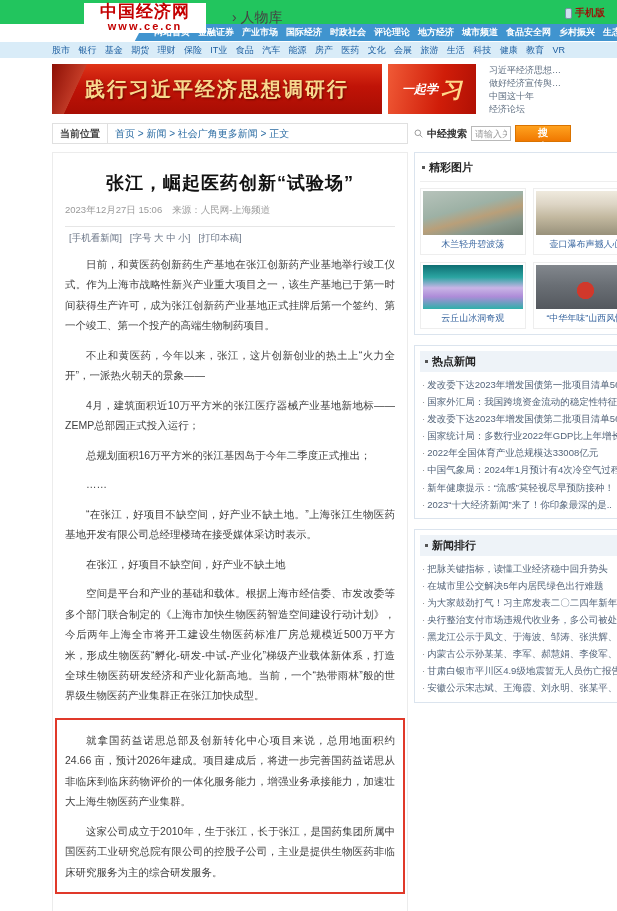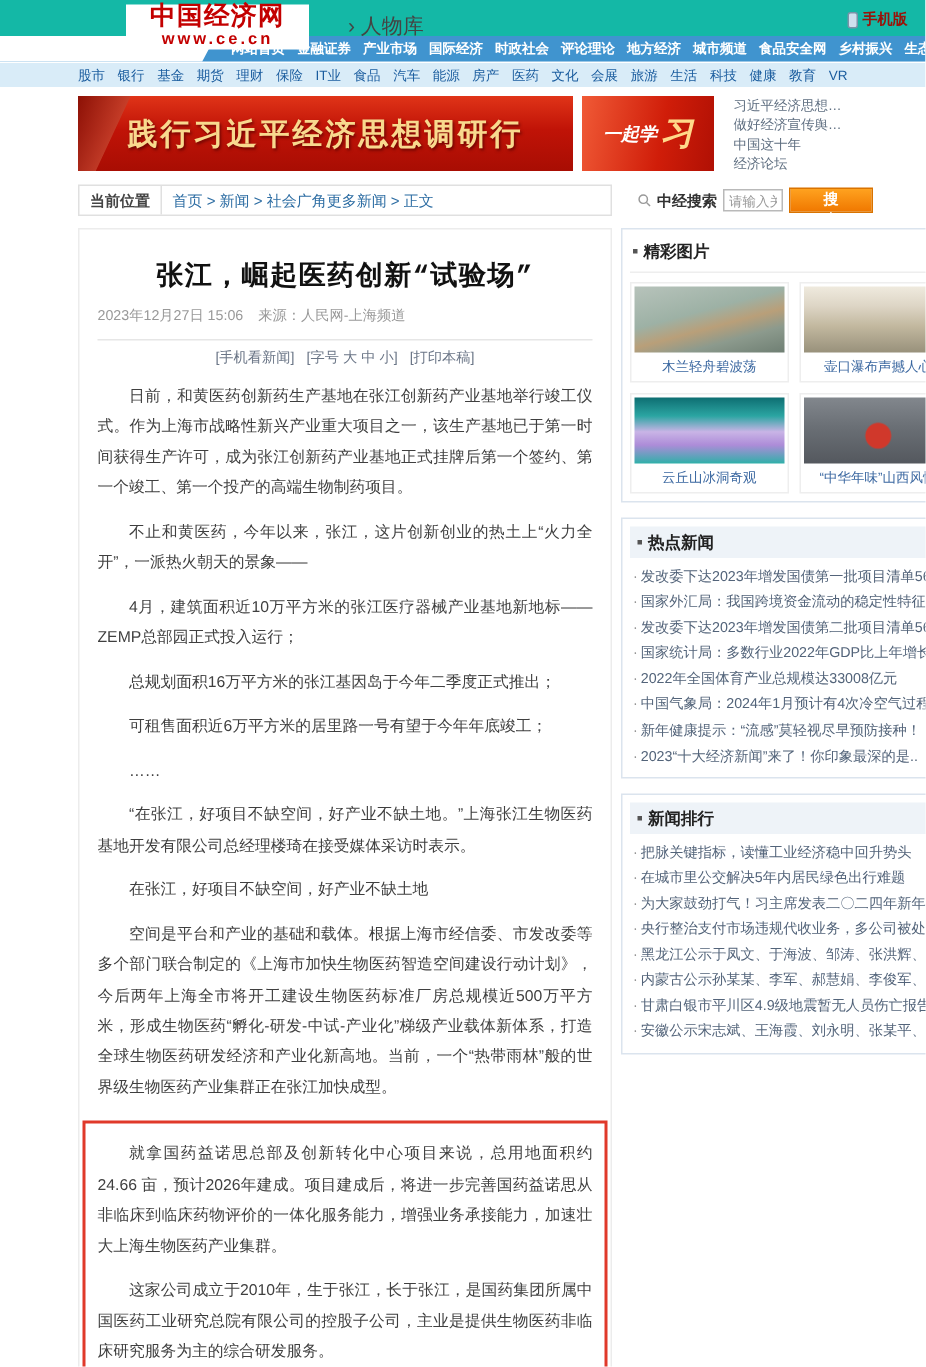--- a/index.html
+++ b/index.html
@@ -5,21 +5,21 @@
   * { box-sizing: border-box; margin: 0; padding: 0; }
   html,body { background:#fff; }
   body {
     width: 617px; height: 911px; overflow: hidden;
     font-family: "Liberation Sans", "DejaVu Sans", sans-serif;
     color:#333;
   }
   a { text-decoration: none; cursor: pointer; }
 
   
-  .top-strip { height: 24px; position: relative; background:#14b8a6; }
+  .top-strip { height: 24px; position: relative; background:#22c55e; }
   .logo { position:absolute; left:84px; top:3px; width:122px; text-align:center; z-index:6; background:#fff; }
   .logo-cn { color:#c30000; font-weight:bold; font-size:17px; letter-spacing:1px; font-family:"DejaVu Serif", serif; line-height:1; }
   .logo-url { color:#c30000; font-weight:bold; font-size:11px; letter-spacing:2px; line-height:1.2; }
   .people-link { position:absolute; left:232px; top:9px; font-size:14px; color:#444; }
   .mobile-link { position:absolute; right:12px; top:6px; font-size:10px; font-weight:bold; color:#9a1208; display:flex; align-items:center; gap:3px; }
   .phone-icon { display:inline-block; width:7px; height:11px; border:1px solid #7a93a8; border-radius:2px; background:#cfe0ee; }
 
   .nav-primary { height:17px; background:#4094cf; position:relative; display:flex; align-items:center; padding-left:150px; overflow:hidden; }
   .nav-slant { position:absolute; left:-40px; top:-4px; width:178px; height:30px; background:#fff; transform:skewX(-28deg); z-index:1; }
   .nav1-item { color:#fff; font-size:9px; font-weight:bold; padding:0 4px; white-space:nowrap; position:relative; z-index:2; }
@@ -32,39 +32,39 @@
   .banner-main { flex:0 0 330px; background:linear-gradient(180deg,#e03418 0%,#c01307 45%,#a80d03 100%); position:relative; display:flex; align-items:center; justify-content:center; overflow:hidden; }
   .banner-deco { position:absolute; left:0; top:0; width:40px; height:100%; background:linear-gradient(115deg,#7e0a02 0%,#c2402b 55%, rgba(0,0,0,0) 56%); opacity:.85; }
   .banner-text { color:#f8d98e; font-size:20px; font-weight:bold; letter-spacing:2px; font-family:"DejaVu Serif", serif; text-shadow:1px 1px 2px rgba(80,0,0,.7); position:relative; z-index:2; }
   .banner-side { flex:0 0 88px; background:linear-gradient(100deg,#f05a36 0%,#d01d09 60%,#b01004 100%); display:flex; align-items:center; justify-content:center; }
   .banner-side .t1 { color:#fff; font-size:12px; font-weight:bold; font-style:italic; }
   .banner-side .t2 { color:#ffd98a; font-size:22px; font-weight:bold; font-style:italic; font-family:"DejaVu Serif", serif; margin-left:2px; line-height:1; }
   .banner-links { flex:1; display:flex; flex-direction:column; justify-content:center; gap:2px; padding-left:7px; overflow:hidden; }
   .banner-link { font-size:9px; color:#5e6e80; white-space:nowrap; overflow:hidden; text-overflow:ellipsis; }
 
   
-  .crumb-row { display:flex; gap:17px; padding:9px 52px 0; }
+  .crumb-row { display:flex; gap:6px; padding:9px 52px 0; }
   .crumb-box { flex:0 0 356px; border:1px solid #e0e0e0; height:21px; display:flex; align-items:center; font-size:10px; background:#fff; }
   .crumb-label { font-weight:bold; color:#444; padding:0 7px; border-right:1px solid #e0e0e0; height:100%; display:flex; align-items:center; white-space:nowrap; }
   .crumb-path { color:#2d6da3; padding-left:7px; white-space:nowrap; overflow:hidden; text-overflow:ellipsis; }
   .search-box { flex:1; display:flex; align-items:center; gap:4px; }
   .search-brand { font-size:10px; font-weight:bold; color:#333; white-space:nowrap; }
   .search-input { width:40px; height:15px; border:1px solid #b9b9b9; font-size:9px; padding:1px 3px; color:#777; }
   .search-input::placeholder { color:#999; }
   .search-btn { height:17px; padding:0 20px; border:1px solid #d97300; background:linear-gradient(#ffa21f,#f07800); color:#fff; font-size:10px; font-weight:bold; cursor:pointer; }
 
   
   .main { display:flex; gap:6px; padding:8px 52px 0; align-items:flex-start; }
   .article { flex:0 0 356px; border:1px solid #ececec; padding:4px 12px 16px; background:#fff; }
-  .article h1 { font-size:18px; text-align:center; color:#111; letter-spacing:1px; margin:14px 0 9px; font-family:Liberation Mono, monospace; }
+  .article h1 { font-size:18px; text-align:center; color:#111; letter-spacing:1px; margin:14px 0 9px; font-family:Liberation Sans, sans-serif; }
   .meta { text-align:left; font-size:9.5px; color:#999; }
   .meta a { color:#999; }
   .meta .sep { display:inline-block; width:10px; }
   .article hr { border:none; border-top:1px solid #e6e6e6; margin:9px 0 5px; }
-  .tools { text-align:center; font-size:9.5px; }
+  .tools { text-align:left; font-size:9.5px; }
   .tool-link { color:#6b7687; margin:0 4px; }
   .para { font-size:10.5px; line-height:1.95; color:#3f3f3f; text-indent:2em; text-align:justify; margin:9px 0; }
   .highlight-box { border:2px solid #e0392a; margin:12px -10px; padding:1px 8px; }
 
   .sidebar { flex:1; display:flex; flex-direction:column; gap:10px; }
   .side-box { border:1px solid #dbe4ee; background:#fff; padding:5px; }
   .side-head { display:flex; align-items:center; gap:4px; font-size:11px; font-weight:bold; color:#222; padding:2px 2px 6px; border-bottom:1px solid #eee; margin-bottom:6px; }
   .side-head2 { display:flex; align-items:center; gap:4px; font-size:11px; font-weight:bold; color:#222; background:#eef3f8; padding:3px 5px; }
   .bullet { width:3px; height:3px; background:#555; display:inline-block; }
   .gallery { display:grid; grid-template-columns:1fr 1fr; gap:7px; }
@@ -176,21 +176,20 @@
       <hr>
       <div class="tools">
         
       <a class="tool-link">[手机看新闻]</a><a class="tool-link">[字号 大 中 小]</a><a class="tool-link">[打印本稿]</a></div>
       <div>
 
       <p class="para">日前，和黄医药创新药生产基地在张江创新药产业基地举行竣工仪式。作为上海市战略性新兴产业重大项目之一，该生产基地已于第一时间获得生产许可，成为张江创新药产业基地正式挂牌后第一个签约、第一个竣工、第一个投产的高端生物制药项目。</p>
           <p class="para">不止和黄医药，今年以来，张江，这片创新创业的热土上“火力全开”，一派热火朝天的景象——</p>
           <p class="para">4月，建筑面积近10万平方米的张江医疗器械产业基地新地标——ZEMP总部园正式投入运行；</p>
           <p class="para">总规划面积16万平方米的张江基因岛于今年二季度正式推出；</p>
-          <p class="para">可租售面积近6万平方米的居里路一号有望于今年年底竣工；</p>
           <p class="para">……</p>
           <p class="para">“在张江，好项目不缺空间，好产业不缺土地。”上海张江生物医药基地开发有限公司总经理楼琦在接受媒体采访时表示。</p>
           <p class="para">在张江，好项目不缺空间，好产业不缺土地</p>
           <p class="para">空间是平台和产业的基础和载体。根据上海市经信委、市发改委等多个部门联合制定的《上海市加快生物医药智造空间建设行动计划》，今后两年上海全市将开工建设生物医药标准厂房总规模近500万平方米，形成生物医药“孵化-研发-中试-产业化”梯级产业载体新体系，打造全球生物医药研发经济和产业化新高地。当前，一个“热带雨林”般的世界级生物医药产业集群正在张江加快成型。</p>
         </div>
       <div class="highlight-box">
 
       <p class="para">就拿国药益诺思总部及创新转化中心项目来说，总用地面积约24.66 亩，预计2026年建成。项目建成后，将进一步完善国药益诺思从非临床到临床药物评价的一体化服务能力，增强业务承接能力，加速壮大上海生物医药产业集群。</p>
           <p class="para">这家公司成立于2010年，生于张江，长于张江，是国药集团所属中国医药工业研究总院有限公司的控股子公司，主业是提供生物医药非临床研究服务为主的综合研发服务。</p>
         </div>

